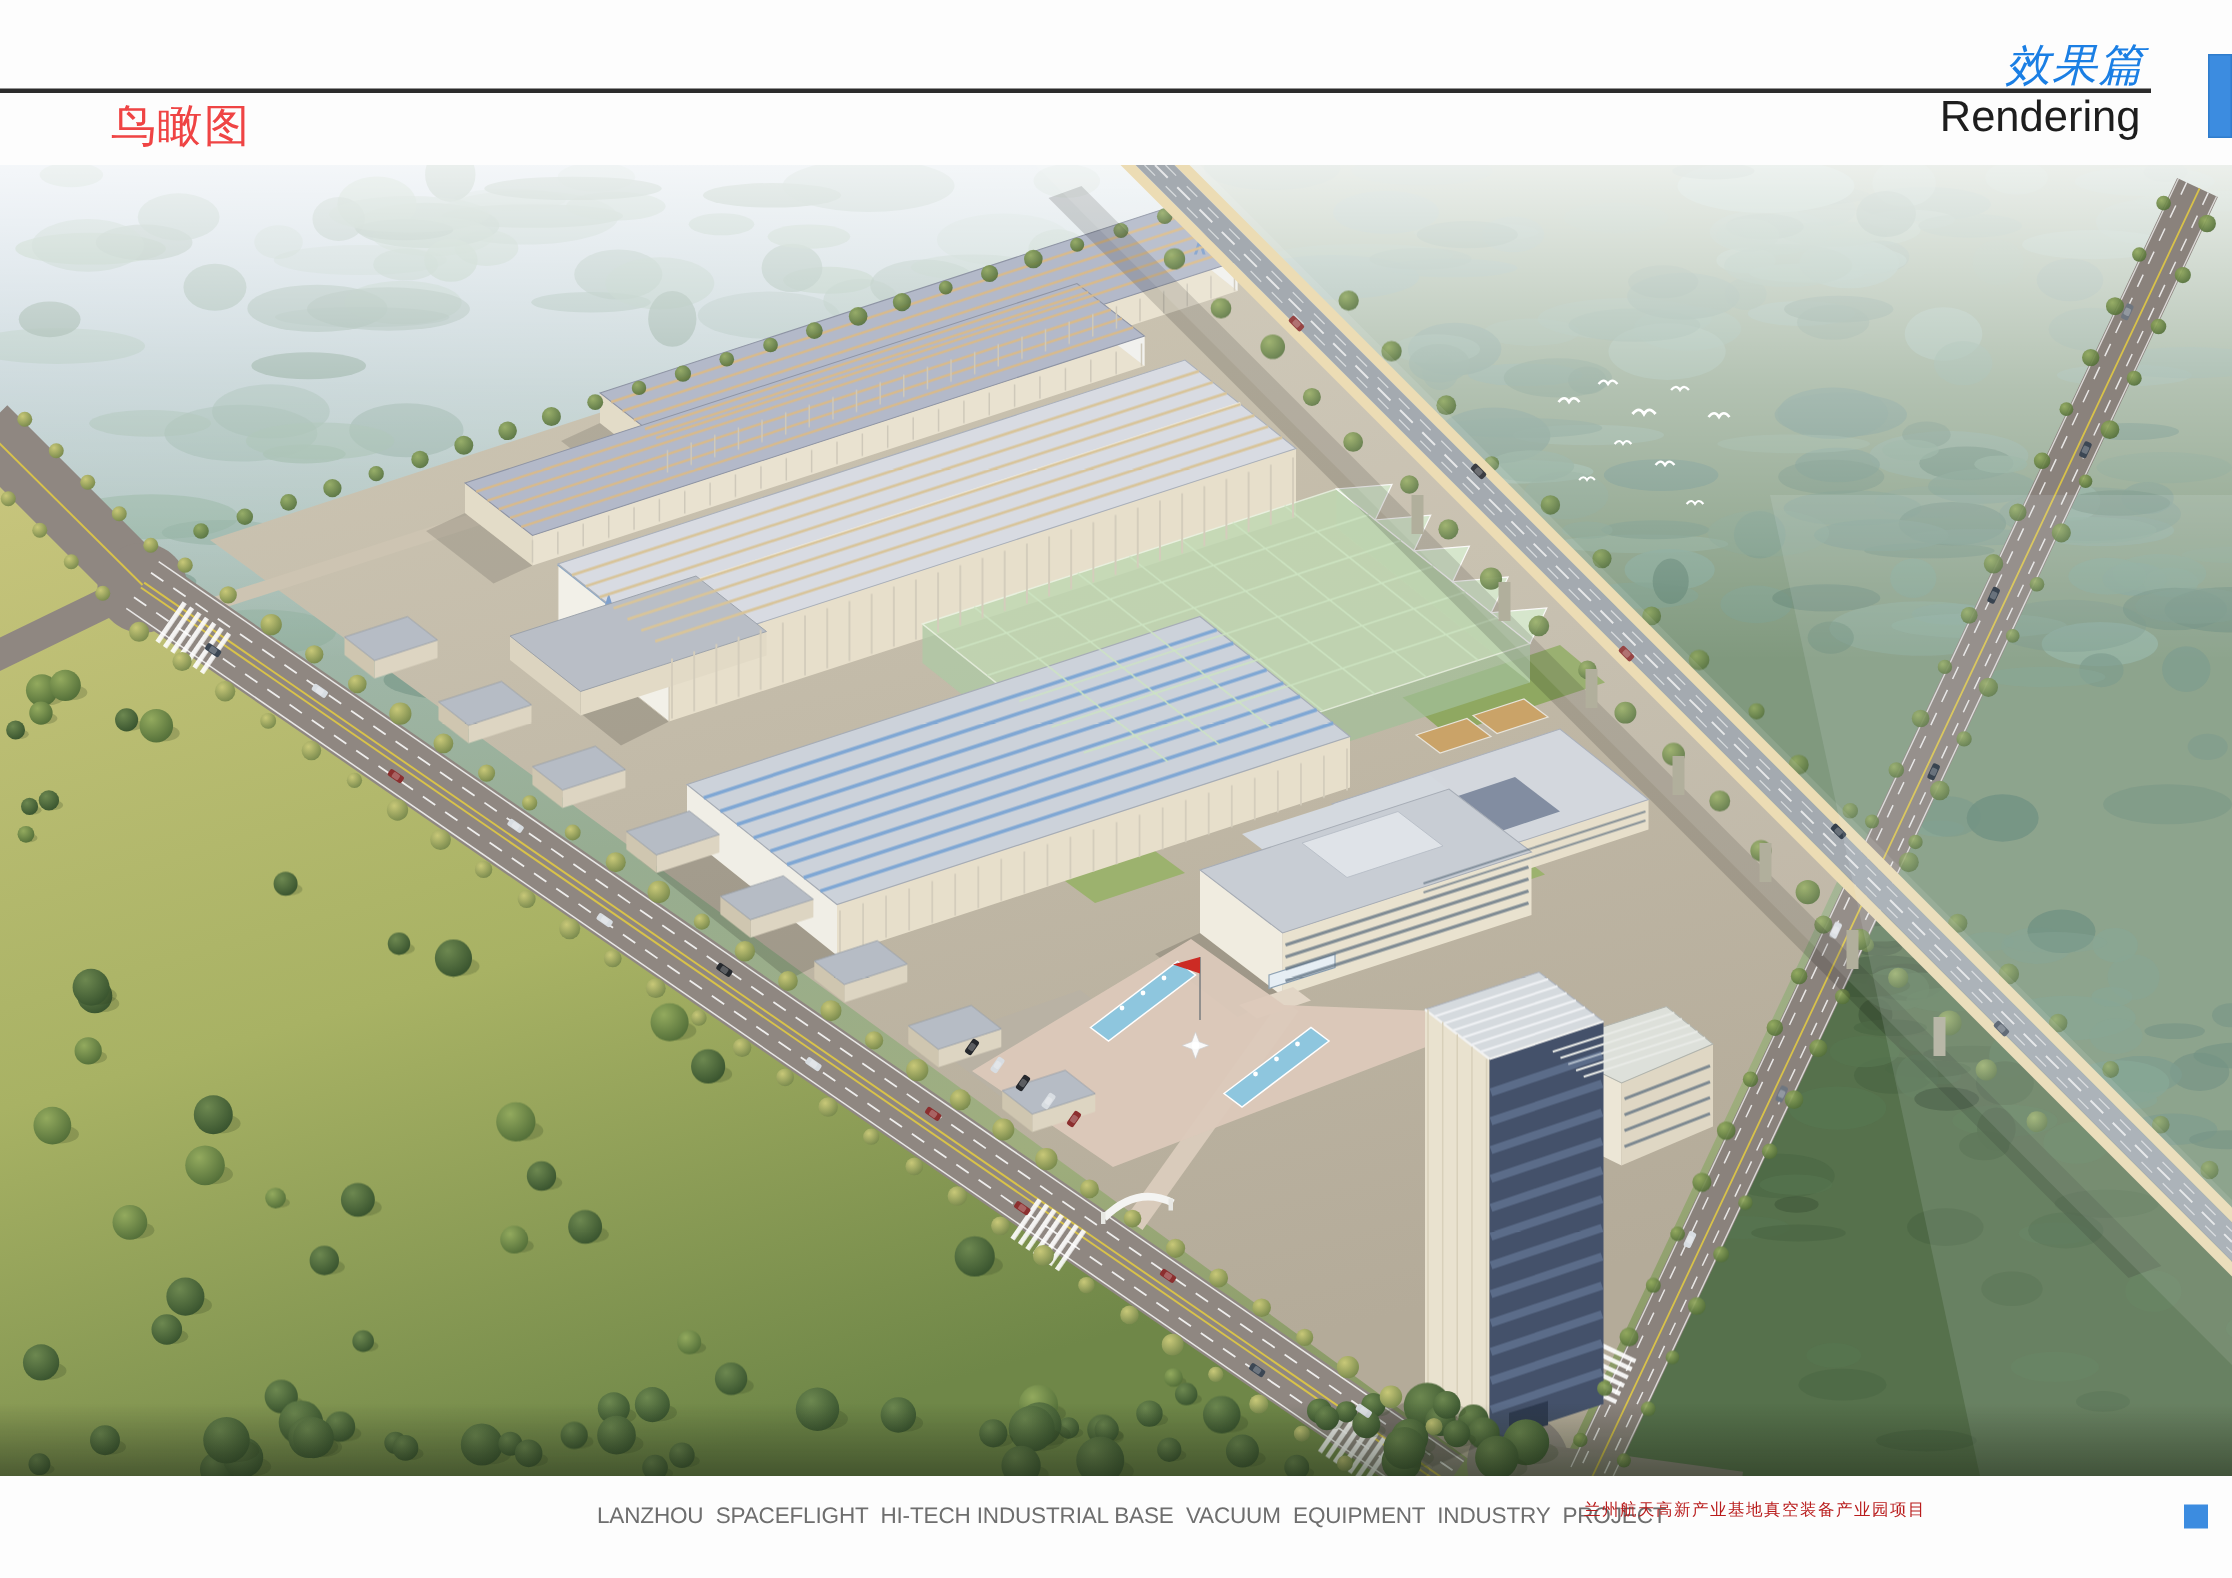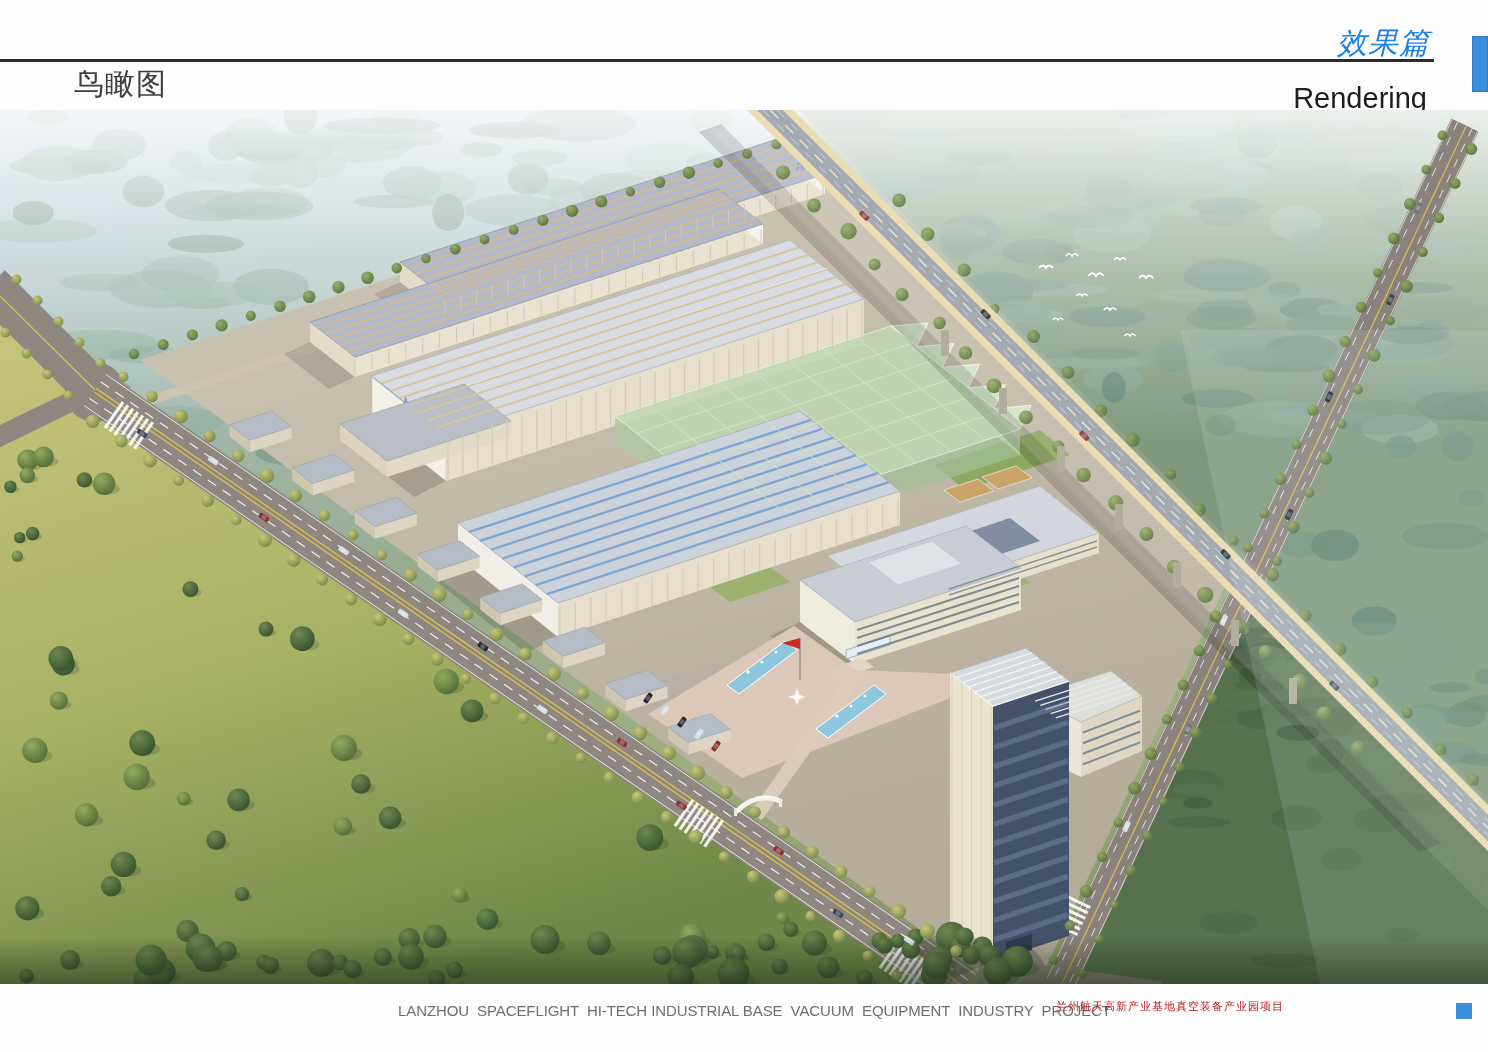--- a/index.html
+++ b/index.html
@@ -1,21 +1,21 @@
 <!DOCTYPE html>
 <html><head>
 <meta charset="utf-8">
 <style>
   html,body{margin:0;padding:0;background:#e8e8e8;}
   .page{position:relative;width:1488px;height:1052px;background:#fdfdfd;overflow:hidden;
         font-family:"Liberation Sans","DejaVu Sans",sans-serif;}
   .header-rule{position:absolute;left:0;top:59px;width:1434px;height:3px;background:#2b2b2b;}
-  .view-title{position:absolute;left:74px;top:64px;font-size:30px;color:#404040;letter-spacing:1px;}
+  .view-title{position:absolute;left:74px;top:64px;font-size:30px;color:#ef4444;letter-spacing:1px;}
   .sec-zh{position:absolute;right:58px;top:23px;font-size:30px;color:#1b7fe4;letter-spacing:1px;font-style:italic;}
-  .sec-en{position:absolute;right:61px;top:62px;font-size:29px;color:#1d1d1d;margin-top:20px;}
+  .sec-en{position:absolute;right:61px;top:62px;font-size:29px;color:#1d1d1d;}
   .accent-block{position:absolute;left:1472px;top:36px;width:16px;height:56px;background:#3c8ce0;border:1px solid #2f7ccc;box-sizing:border-box;}
   .image-wrap{position:absolute;left:0;top:110px;width:1488px;height:874px;background:#a3bbb4;}
   .image-wrap svg{display:block;width:100%;height:100%;}
   .footer{position:absolute;left:0;top:996px;width:1461px;height:34px;}
   .cap-en{position:absolute;left:398px;top:6px;font-size:15px;color:#6e6e6e;white-space:pre;letter-spacing:-0.1px;}
   .cap-zh{position:absolute;left:1056px;top:3px;font-size:11px;color:#b91c1c;letter-spacing:1px;white-space:pre;}
   .cap-marker{position:absolute;left:1456px;top:7px;width:16px;height:16px;background:#3c8ce0;}
 </style>
 </head>
 <body>

